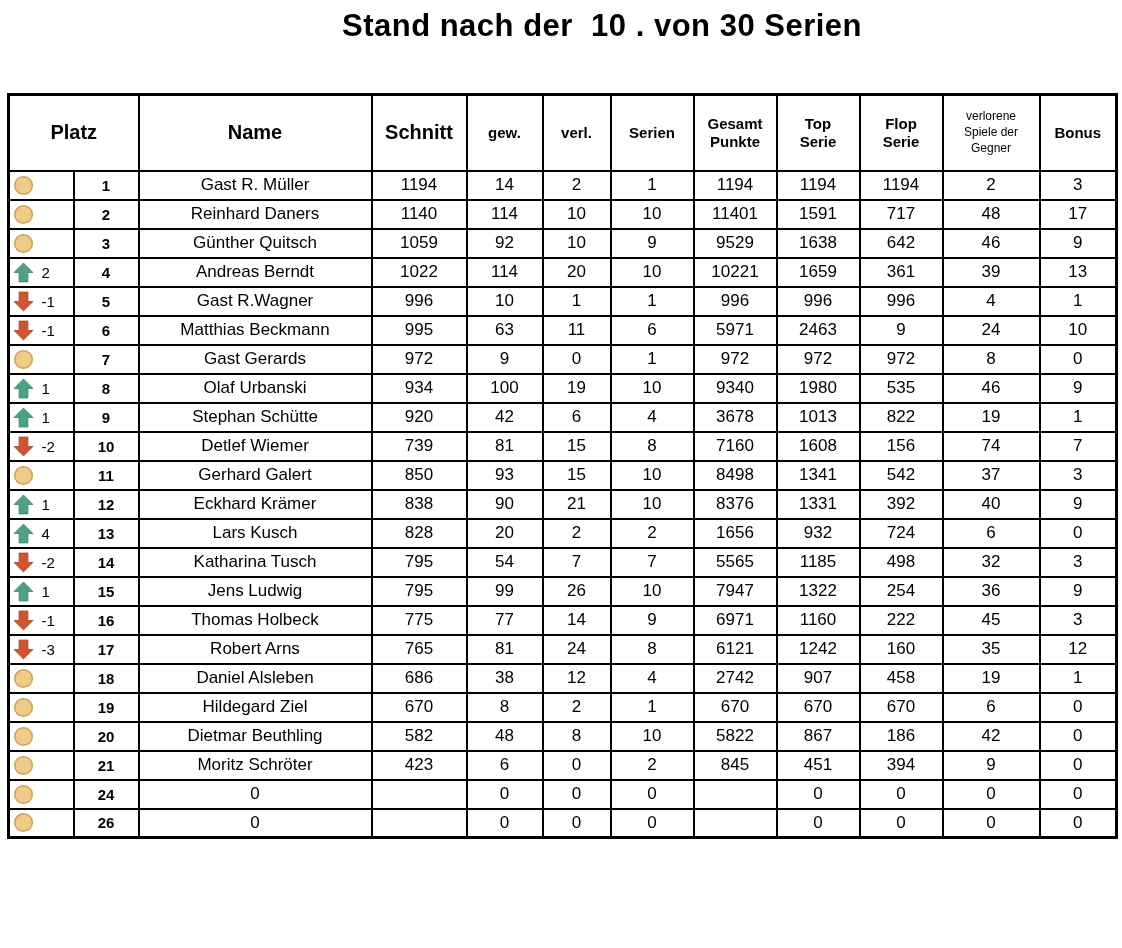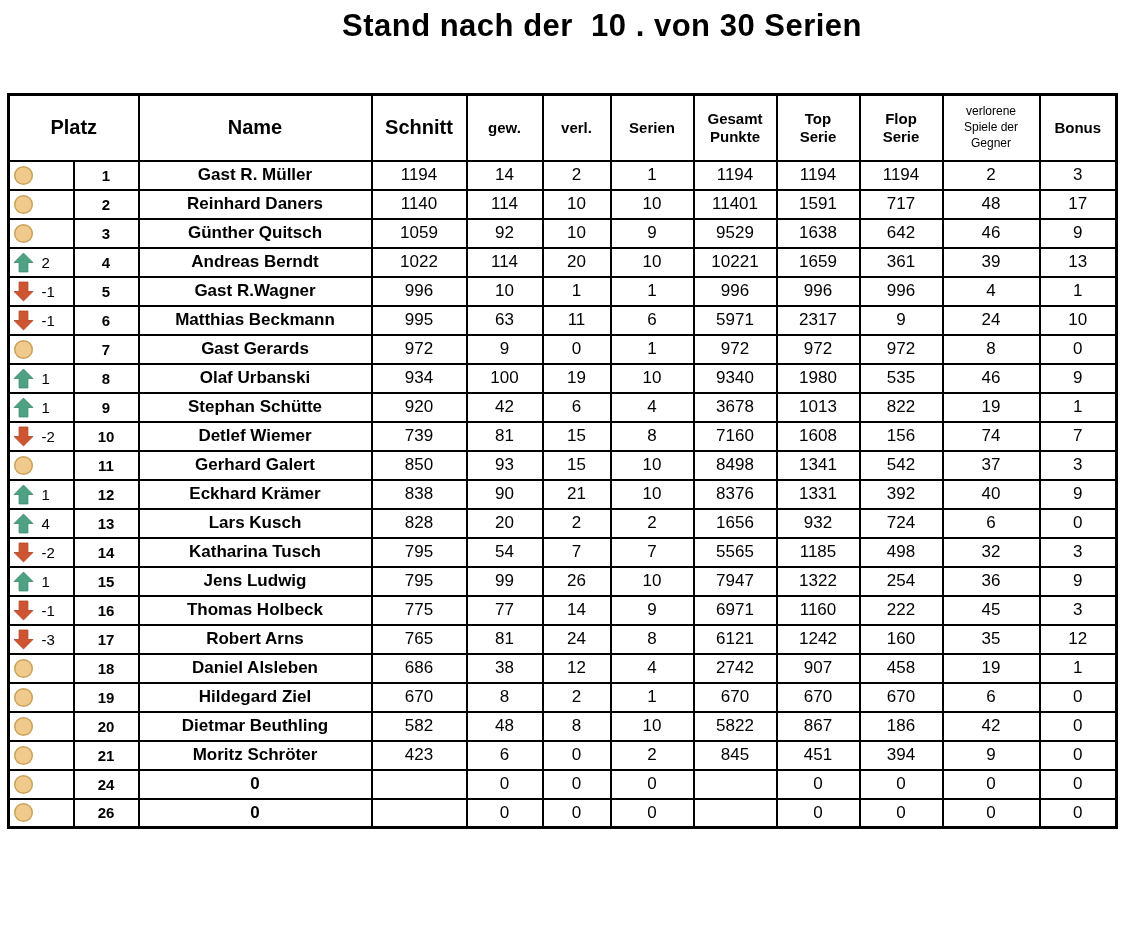--- a/index.html
+++ b/index.html
@@ -11,30 +11,30 @@
     font-size:31px; font-weight:bold; white-space:pre; letter-spacing:0.5px;
   }
 
   table.standings {
     position:absolute; left:7px; top:93px; width:1108px;
     border-collapse:collapse; table-layout:fixed;
     border:3px solid #000;
   }
   th, td { border:2px solid #000; padding:0 2px; text-align:center; vertical-align:middle; overflow:hidden; white-space:nowrap; }
 
-  thead tr { height:66px;margin-left:44px; }
+  thead tr { height:76px;margin-left:44px; }
   tbody tr { height:29px; }
 
   .h-lg { font-size:20px; font-weight:bold; }
   .h-md { font-size:15px; font-weight:bold; line-height:1.2; }
   .h-sm { font-size:12px; font-weight:normal; line-height:1.3; }
 
   td.icon-cell { text-align:left; padding-left:3px; }
   td.rank { font-weight:bold; font-size:15px; }
-  td.name { font-size:17px;font-weight:bold; }
+  td.name { font-size:17px; }
   td.num  { font-size:17px; }
 
   .ticon { display:inline-block; width:21px; height:21px; vertical-align:middle; }
   .ticon svg { width:21px; height:21px; display:block; }
   .chg { font-size:15px; margin-left:3px; vertical-align:middle; }
 
   .dot  { fill:var(--dot-fill); stroke:var(--dot-border); stroke-width:1.4; }
   .up   { fill:var(--up);   stroke:var(--up-border);   stroke-width:0.8; }
   .down { fill:var(--down); stroke:var(--down-border); stroke-width:0.8; }
 </style>
@@ -210,21 +210,21 @@
       </span>
       <span class="chg">-1</span>
     </td>
     <td class="rank">6</td>
     <td class="name">Matthias Beckmann</td>
     <td class="num">995</td>
     <td class="num">63</td>
     <td class="num">11</td>
     <td class="num">6</td>
     <td class="num">5971</td>
-    <td class="num">2317</td>
+    <td class="num">2463</td>
     <td class="num">9</td>
     <td class="num">24</td>
     <td class="num">10</td>
   </tr>
 
   <tr>
     <td class="icon-cell">
       <span class="ticon" style="display: inline-block;">
         <svg viewBox="0 0 20 20">
               <circle class="dot" cx="10" cy="10" r="8.4"></circle>

